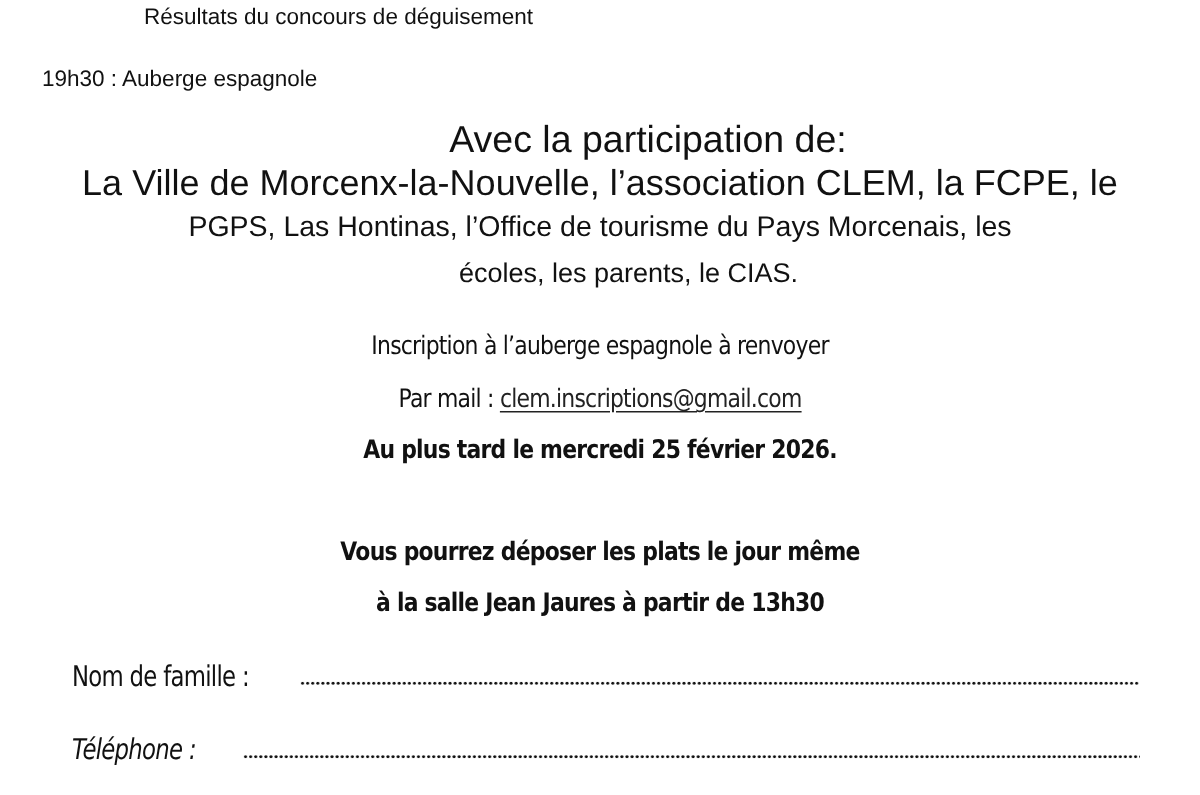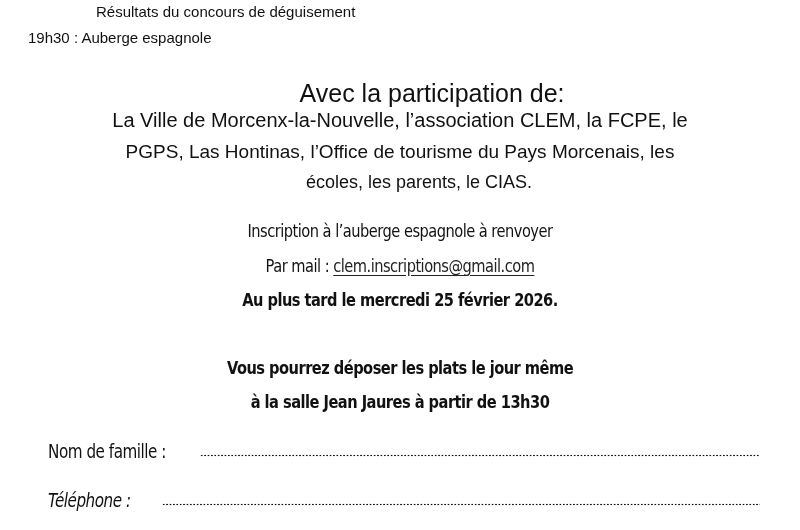--- a/index.html
+++ b/index.html
@@ -29,30 +29,30 @@
     }
     .line {
       position: absolute;
       white-space: nowrap;
     }
     .sched-1 {
       left: 96px; top: 3px;
       font-size: 15px;
     }
     .sched-2 {
-      left: 28px; top: 29px;
+      left: 28px; top: 44px;
       font-size: 15px;
     }
     .center {
       left: 0;
       width: 800px;
       text-align: center;
     }
     .part-title { top: 79px; font-size: 25px; margin-left: 32px; }
-    .part-1 { top: 109px; font-size: 20px; }
+    .part-1 { top: 109px; font-size: 24px; }
     .part-2 { top: 141px; font-size: 19px; text-align: center; }
     .part-3 { top: 172px; font-size: 18px; padding-left: 19px; }
 
     .insc-1 { top: 221px; font-size: 17px; transform: scaleX(0.86); }
     .insc-2 { top: 256px; font-size: 17px; transform: scaleX(0.86); }
     .insc-3 { top: 290px; font-size: 17px; font-weight: bold; transform: scaleX(0.86); }
     .email-link {
       text-decoration: underline;
       text-underline-offset: 3px;
       color: #222222;

